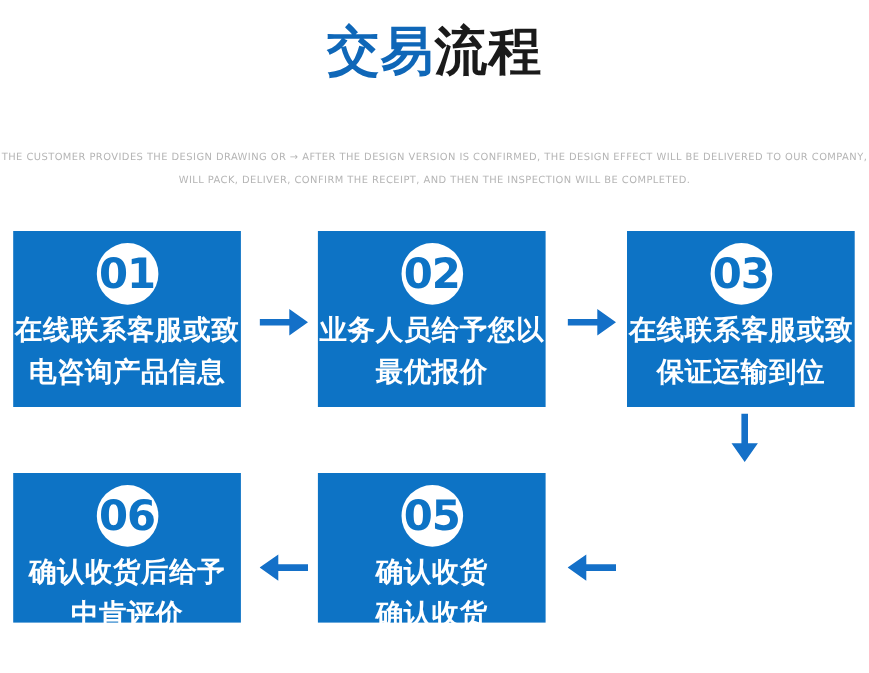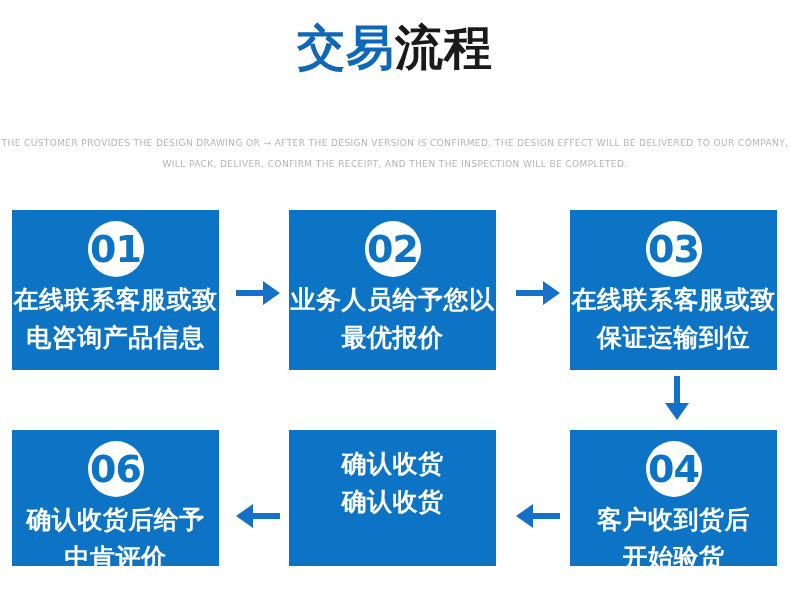--- a/index.html
+++ b/index.html
@@ -109,35 +109,29 @@
     <div class="circle">
       <span class="num">06</span>
     </div>
     <div class="lines">
       <div class="line">确认收货后给予</div>
       <div class="line">中肯评价</div>
     </div>
   </div>
 
   <div class="step row2 col2">
+    <div class="circle">
+      <span class="num">05</span>
+    </div>
     <div class="lines">
       <div class="line">确认收货</div>
       <div class="line">确认收货</div>
     </div>
   </div>
 
-  <div class="step row2 col3">
-    <div class="circle">
-      <span class="num">04</span>
-    </div>
-    <div class="lines">
-      <div class="line">客户收到货后</div>
-      <div class="line">开始验货</div>
-    </div>
-  </div>
 
   <div class="arrow ar1">
     <svg width="44" height="32" viewBox="0 0 44 32" aria-hidden="true">
       <path fill="currentColor" d="M0 13 H27 V4 L44 16 L27 28 V19 H0 Z"></path>
     </svg>
   </div>
 
   <div class="arrow ar2">
     <svg width="44" height="32" viewBox="0 0 44 32" aria-hidden="true">
       <path fill="currentColor" d="M0 13 H27 V4 L44 16 L27 28 V19 H0 Z"></path>

